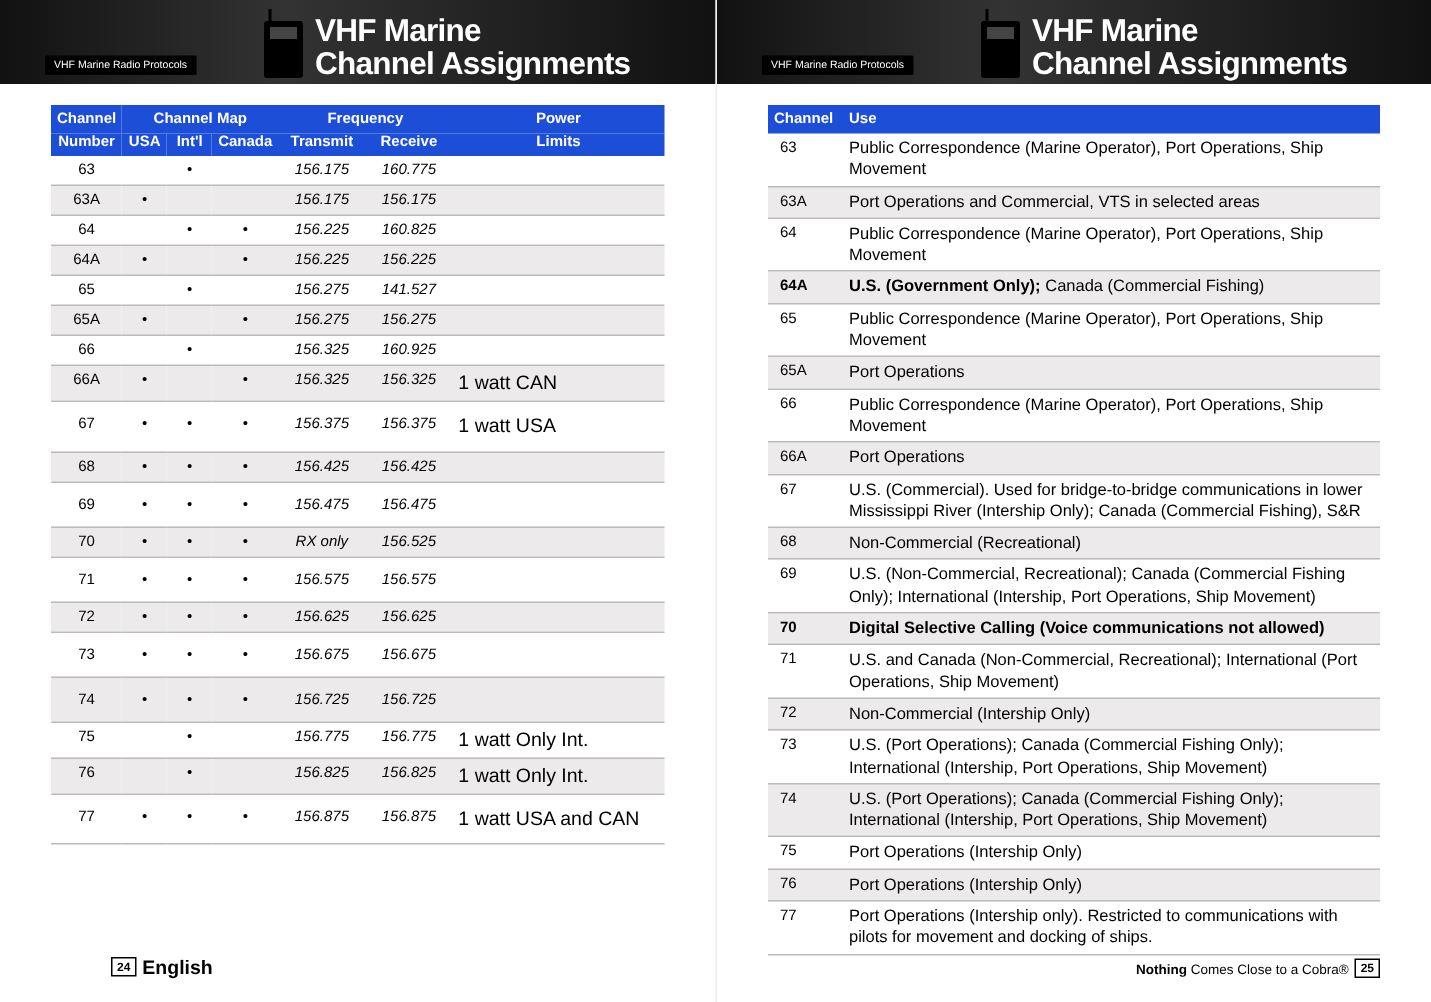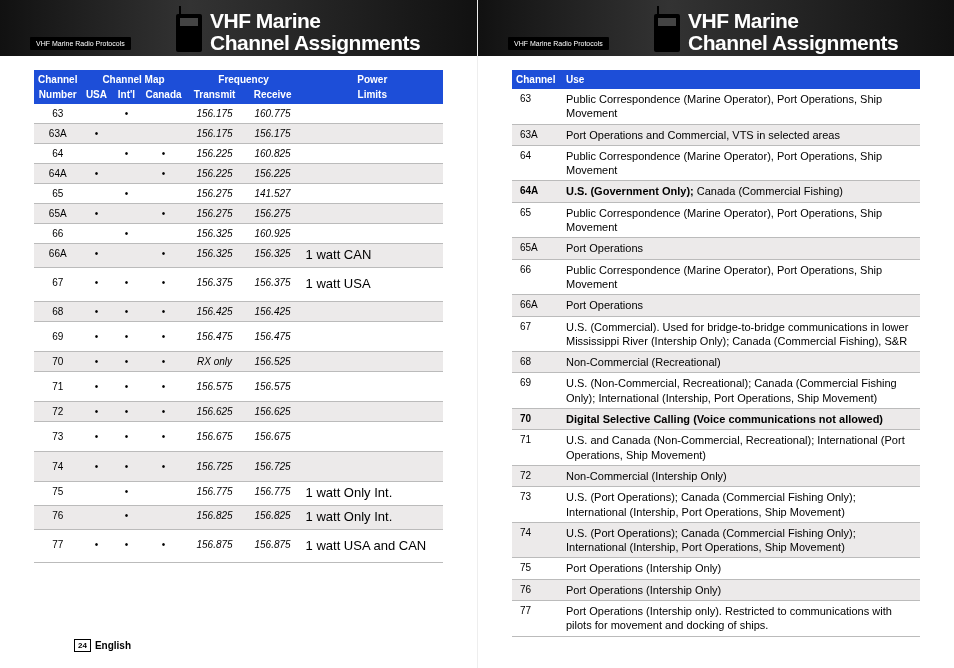--- a/index.html
+++ b/index.html
@@ -130,21 +130,21 @@
     display: inline-flex;
     align-items: center;
     gap: 4px;
   }
   .pagenum .box {
     border: 1px solid #000;
     padding: 1px 3px;
     font-size: 8px;
     font-weight: bold;
   }
-  .footer-lang { font-weight: bold; font-size: 10px; text-align: right; }
+  .footer-lang { font-weight: bold; font-size: 13px; text-align: right; }
   .slogan { font-size: 9px; }
   .slogan .nb { font-weight: bold; }
 </style>
 </head>
 <body>
 
 <div class="pages">
 
   <div class="page">
     <div class="header-band">
@@ -456,15 +456,22 @@
               <td class="use">Port Operations (Intership Only)</td>
             </tr>
             <tr>
               <td class="ch" style="text-align:left;padding-left:8px">77</td>
               <td class="use">Port Operations (Intership only). Restricted to communications with pilots for movement and docking of ships.</td>
             </tr>
           </tbody>
       </table>
     </div>
 
+    <div class="footer">
+      <div></div>
+      <div class="pagenum">
+        <span class="slogan"><span class="nb">Nothing</span><span> Comes Close to a Cobra®</span></span>
+        <span class="box">25</span>
+      </div>
+    </div>
   </div>
 
 </div>
 
 </body></html>

